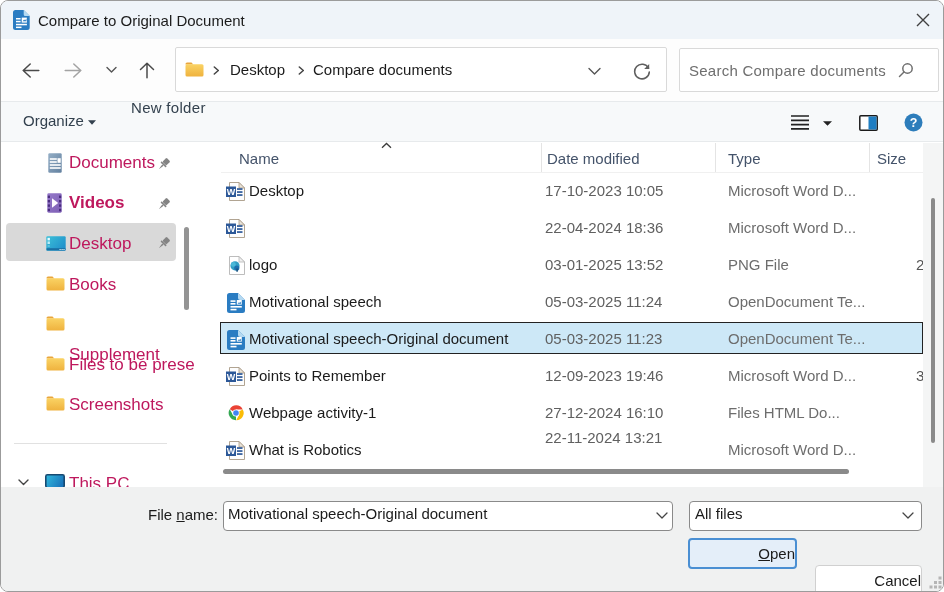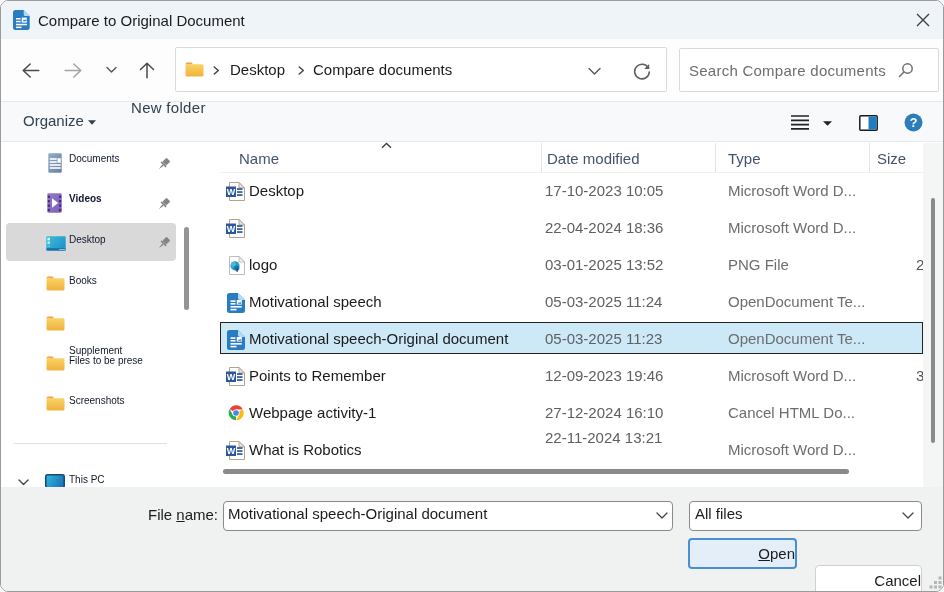--- a/index.html
+++ b/index.html
@@ -12,21 +12,21 @@
   
   #titlebar{left:0;top:0;width:944px;height:38px;background:#eff4f9;}
   
   #navrow{left:0;top:38px;width:944px;height:62px;background:#fdfdfd;}
   #crumbbox{left:174px;top:46px;width:492px;height:45px;background:#fff;border:1px solid #d9d9d9;border-radius:2px;}
   #searchbox{left:678px;top:47px;width:260px;height:44px;background:#fff;border:1px solid #d9d9d9;border-radius:2px;}
   
   #toolbar{left:0;top:100px;width:944px;height:41px;background:#f7f9fa;border-top:1px solid #e7eaec;border-bottom:1px solid #e7eaec;}
   .tbtxt{font-size:15px;color:#33414e;white-space:nowrap;}
   
-  .siderow{position:absolute;font-size:10px;color:#0f172a;white-space:nowrap;}
+  .siderow{position:absolute;font-size:17px;color:#be185d;white-space:nowrap;}
   #sidesel{left:5px;top:222px;width:170px;height:38px;background:#d9d9d9;border-radius:4px;}
   
   .hdr{position:absolute;font-size:15px;color:#44536a;white-space:nowrap;}
   .fname{position:absolute;font-size:15px;color:#1b1b1b;white-space:nowrap;}
   .fdate{position:absolute;font-size:15px;color:#606060;white-space:nowrap;}
   .ftype{position:absolute;font-size:15px;color:#6d6d6d;white-space:nowrap;}
   .vsep{position:absolute;width:1px;background:#e4e4e4;top:142px;height:30px;}
   
   #footer{left:0;top:486px;width:944px;height:106px;background:#f0f1f1;}
   .combo{position:absolute;background:#fff;border:1px solid #8a8a8a;border-radius:4px;}
@@ -327,21 +327,21 @@
   <svg class="abs" style="left:227px;top:404px" width="16" height="16" viewBox="0 0 16 16">
     <circle cx="8" cy="8" r="7.2" fill="#fff"></circle>
     <path d="M8 8 L1.8 4.2 A7.2 7.2 0 0 1 14.7 4.4 L8 4.4 z" fill="#ea4335"></path>
     <path d="M8 8 L8 15.2 A7.2 7.2 0 0 1 1.7 4.3 L5 10 z" fill="#34a853"></path>
     <path d="M8 8 L14.7 4.4 A7.2 7.2 0 0 1 8.2 15.2 L11 10 z" fill="#fbbc05"></path>
     <circle cx="8" cy="8" r="3.6" fill="#fff"></circle>
     <circle cx="8" cy="8" r="2.8" fill="#4285f4"></circle>
   </svg>
   <div class="fname" style="left:248px;top:403px;">Webpage activity-1</div>
   <div class="fdate" style="left:544px;top:403px;">27-12-2024 16:10</div>
-  <div class="ftype" style="left:727px;top:403px;">Cancel HTML Do...</div>
+  <div class="ftype" style="left:727px;top:403px;">Files HTML Do...</div>
 
   <svg class="abs" style="left:225px;top:440px" width="19" height="19" viewBox="0 0 19 19">
       <use href="#wicon"></use>
     </svg>
   <div class="fname" style="left:248px;top:440px;">What is Robotics</div>
   <div class="fdate" style="left:544px;top:428px;">22-11-2024 13:21</div>
   <div class="ftype" style="left:727px;top:440px;">Microsoft Word D...</div>
 
   <div class="abs" style="left:922px;top:142px;width:20px;height:344px;background:#f4f5f5;"></div>
   <div class="abs" style="left:930px;top:197px;width:4px;height:245px;background:#8a8a8a;border-radius:2px;"></div>

